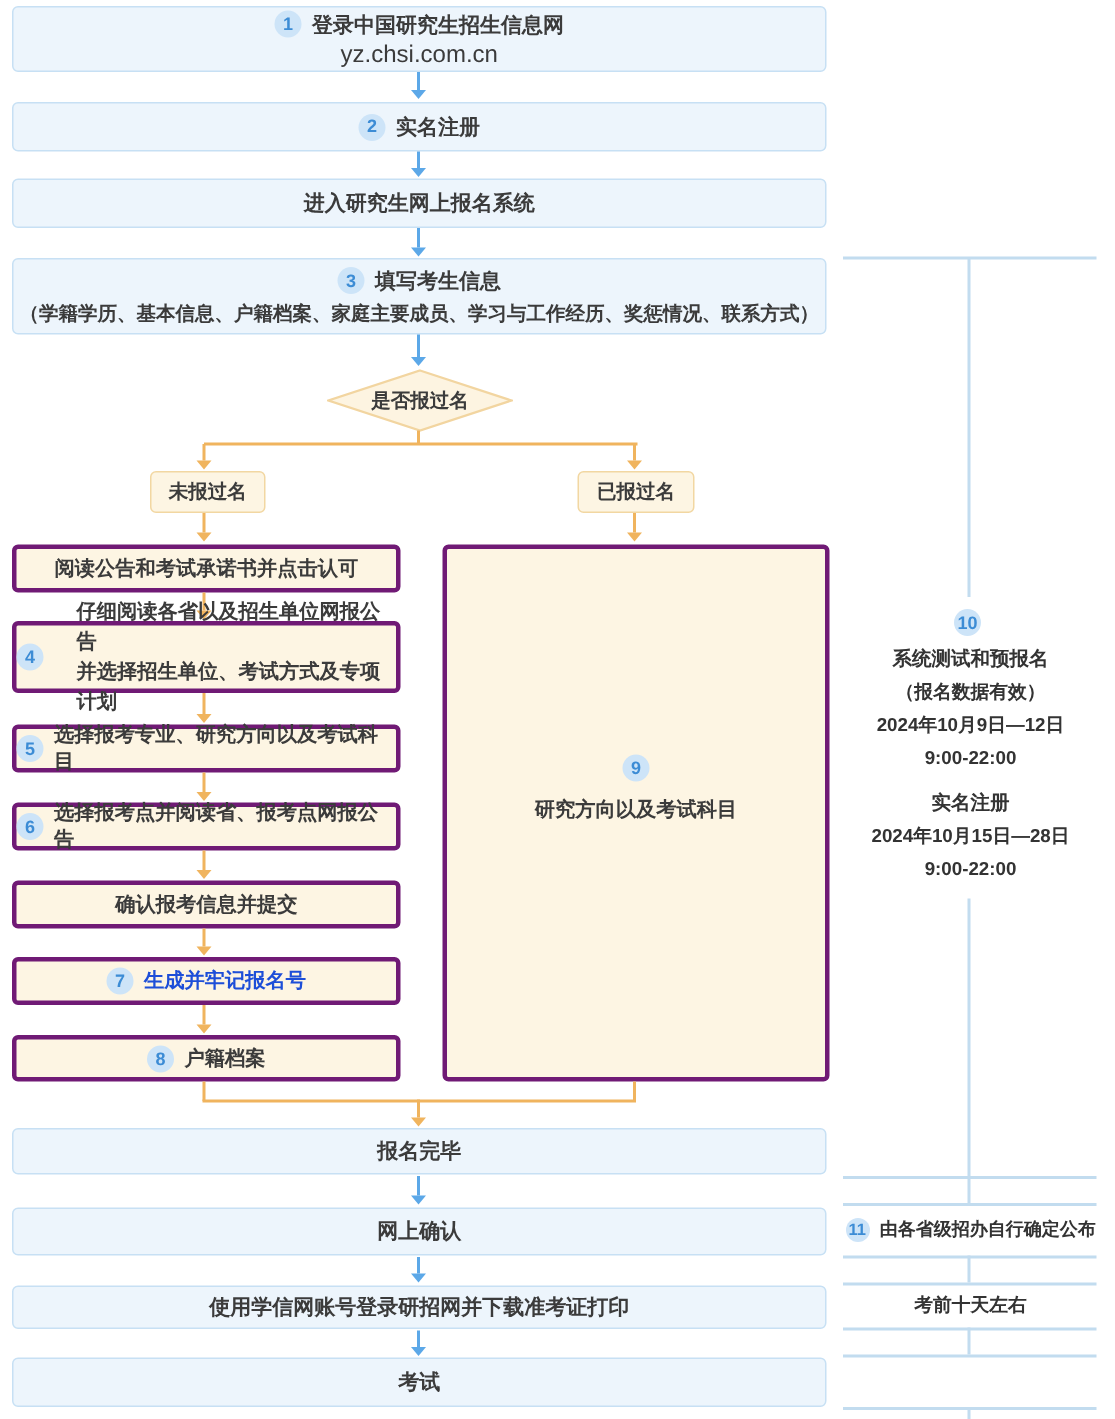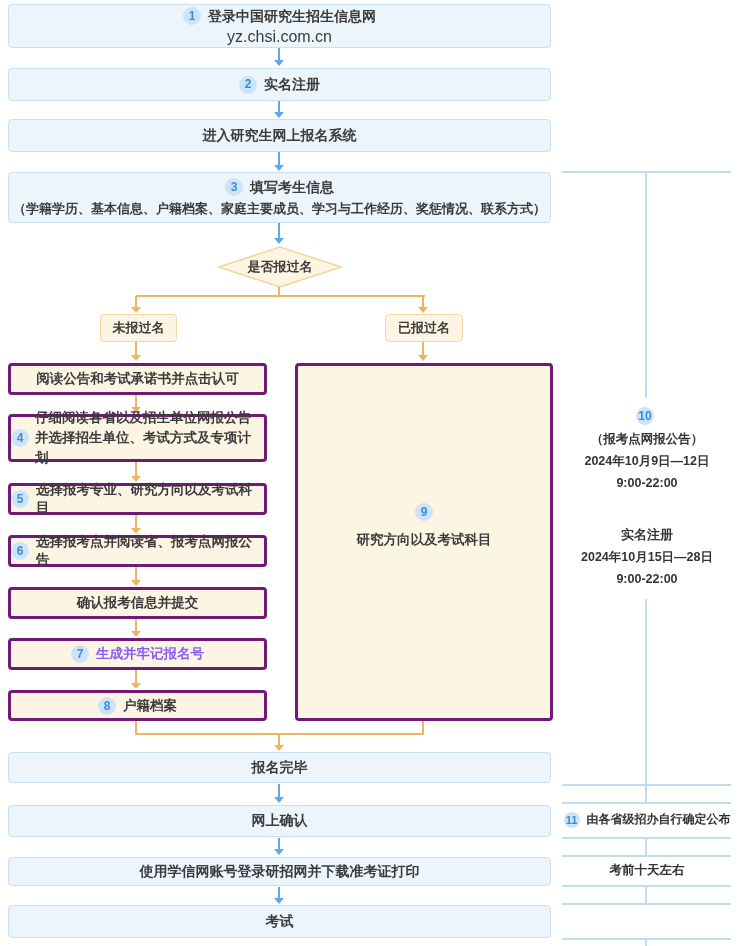--- a/index.html
+++ b/index.html
@@ -9,21 +9,21 @@
   
   .box-blue{position:absolute;left:8px;width:543px;background:#edf5fc;border:1px solid #c7e0f4;border-radius:4px;
     display:flex;flex-direction:column;justify-content:center;align-items:center;font-size:14px;font-weight:600;box-sizing:border-box;}
   .box-orange{position:absolute;background:#fdf5e3;border:3px solid #701a75;border-radius:4px;
     display:flex;justify-content:center;align-items:center;font-size:13.5px;font-weight:600;box-sizing:border-box;}
   .mini-box{position:absolute;background:#fdf5e3;border:1px solid #f2d7a2;border-radius:4px;
     display:flex;justify-content:center;align-items:center;font-size:13px;font-weight:600;box-sizing:border-box;}
   .box-line{display:flex;align-items:center;justify-content:center;gap:7px;line-height:21px;}
   .sub-line{line-height:20px;font-weight:400;font-size:16px;}
   .detail-line{line-height:21px;font-size:13px;}
-  .red-text{color:#8b5cf6;}
+  .red-text{color:#1d4ed8;}
 
   
   .badge{display:inline-flex;width:18px;height:18px;border-radius:50%;background:#cde4f8;color:#3c8cd5;
     font-size:12px;font-weight:bold;align-items:center;justify-content:center;flex:none;}
 
   
   .varrow{position:absolute;width:2px;}
   .varrow::after{content:"";position:absolute;left:-4px;bottom:-6px;width:0;height:0;
     border-left:5px solid transparent;border-right:5px solid transparent;border-top:6px solid currentColor;}
   .varrow{background:currentColor;}
@@ -102,21 +102,21 @@
   <div class="varrow orange" style="left:135px;top:342px;height:13px;"></div>
   <div class="varrow orange" style="left:422px;top:342px;height:13px;"></div>
 
   <div class="box-orange" style="left:8px;top:363px;width:259px;height:32px;">
     <span>阅读公告和考试承诺书并点击认可</span>
   </div>
   <div class="varrow orange" style="left:135px;top:395px;height:12px;"></div>
 
   <div class="box-orange" style="left:8px;top:414px;width:259px;height:48px;gap:6px;">
     <span class="badge">4</span>
-    <div style="display:flex;flex-direction:column;align-items:flex-start;line-height:20px;">
+    <div style="display:flex;flex-direction:column;align-items:flex-end;line-height:20px;margin-left:16px;">
       <span>仔细阅读各省以及招生单位网报公告</span>
       <span>并选择招生单位、考试方式及专项计划</span>
     </div>
   </div>
   <div class="varrow orange" style="left:135px;top:462px;height:14px;"></div>
 
   <div class="box-orange" style="left:8px;top:483px;width:259px;height:32px;gap:7px;">
     <span class="badge">5</span>
     <span>选择报考专业、研究方向以及考试科目</span>
   </div>
@@ -175,21 +175,22 @@
     <span>考试</span>
   </div>
 
   <div class="sb-hline" style="top:171px;"></div>
   <div class="sb-vline" style="top:172px;height:226px;"></div>
 
   <div style="position:absolute;left:636px;top:406px;">
     <span class="badge">10</span>
   </div>
   <div class="sb-text" style="top:428px;">
-    <div>（报考点网报公告）</div>
+    <div class="sb-title">系统测试和预报名</div>
+    <div>（报名数据有效）</div>
     <div>2024年10月9日—12日</div>
     <div>9:00-22:00</div>
   </div>
   <div class="sb-text" style="top:524px;">
     <div class="sb-title">实名注册</div>
     <div>2024年10月15日—28日</div>
     <div>9:00-22:00</div>
   </div>
 
   <div class="sb-vline" style="top:599px;height:185px;"></div>

